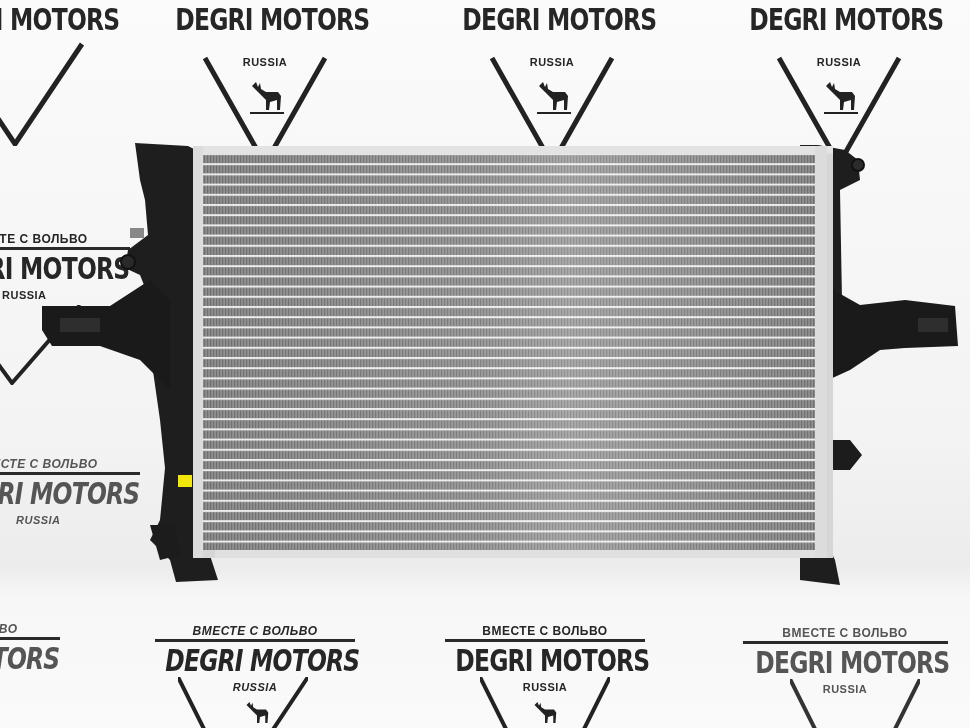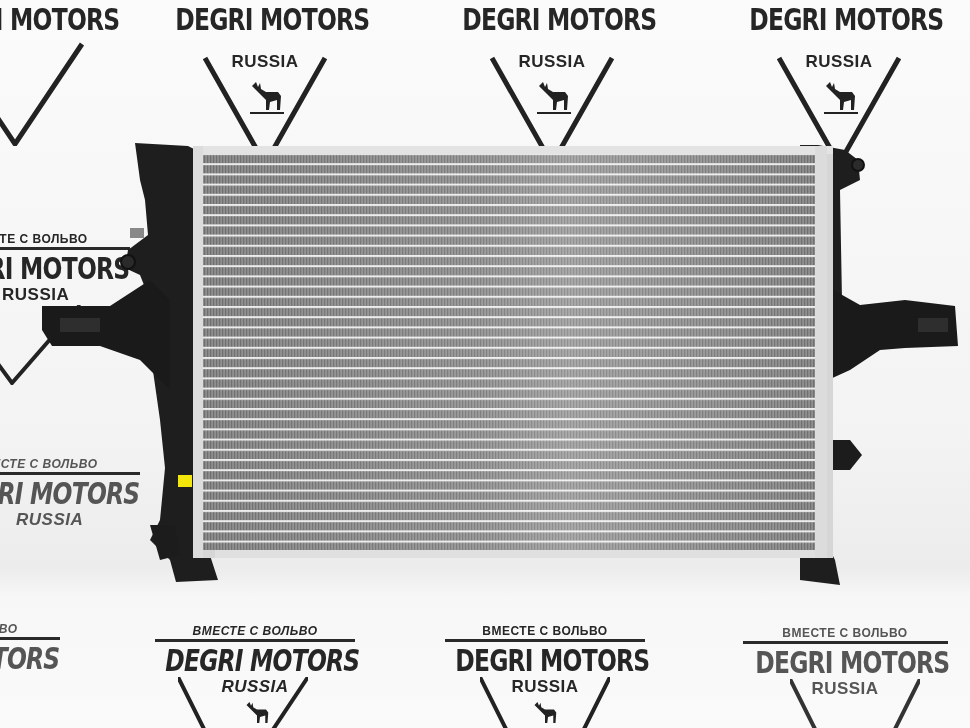--- a/index.html
+++ b/index.html
@@ -2,21 +2,21 @@
 <html><head>
 <meta charset="utf-8">
 <style>
   html,body{margin:0;padding:0;}
   body{width:970px;height:728px;overflow:hidden;background:#f4f4f4;position:relative;font-family:"Liberation Sans",sans-serif;}
   .bg{position:absolute;left:0;top:0;width:970px;height:728px;background:linear-gradient(180deg,#fbfbfb 0%,#f3f3f3 60%,#ececec 78%,#f7f7f7 82%,#fafafa 100%);}
   .wm{position:absolute;color:#262626;text-align:center;}
   .wm .top{font-weight:bold;font-size:12px;letter-spacing:0.5px;line-height:14px;}
   .wm .bar{height:3px;background:#2a2a2a;margin:1px auto 3px;}
   .wm .brand{font-weight:bold;font-size:30px;letter-spacing:-1px;line-height:32px;transform:scaleX(0.78);transform-origin:center;white-space:nowrap;font-family:"DejaVu Sans",sans-serif;}
-  .wm .sub{font-weight:bold;font-size:17px;line-height:20px;letter-spacing:0.5px;}
+  .wm .sub{font-weight:bold;font-size:11px;line-height:20px;letter-spacing:0.5px;}
   .wm svg{display:block;margin:0 auto;}
   .wm.italic .brand,.wm.italic .top,.wm.italic .sub{font-style:italic;}
   .wm.faded{color:#555;}
   .radiator{position:absolute;}
 </style>
 </head>
 <body>
 
 <div class="bg"></div>
 

